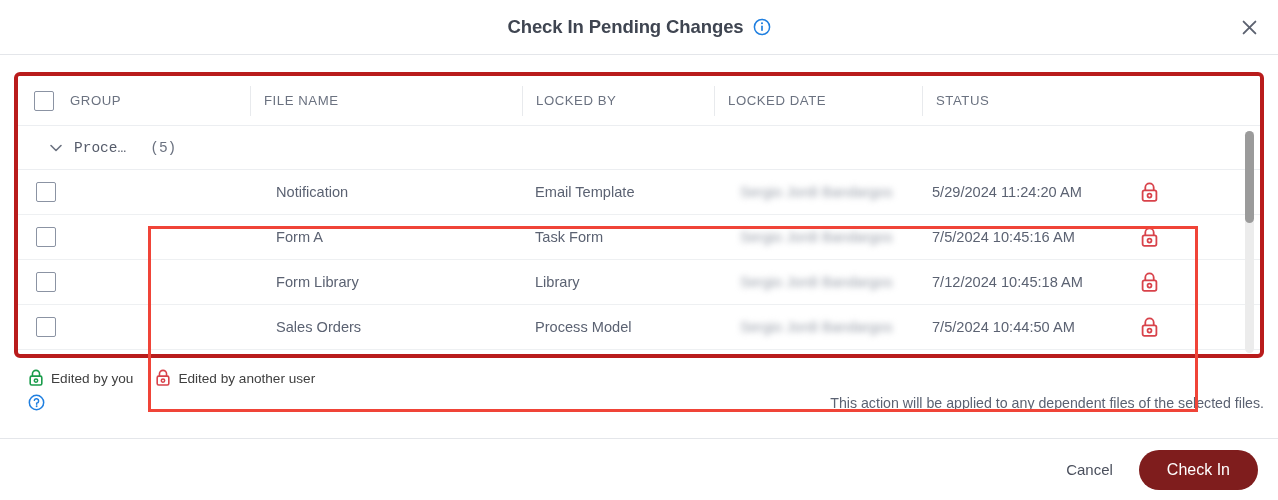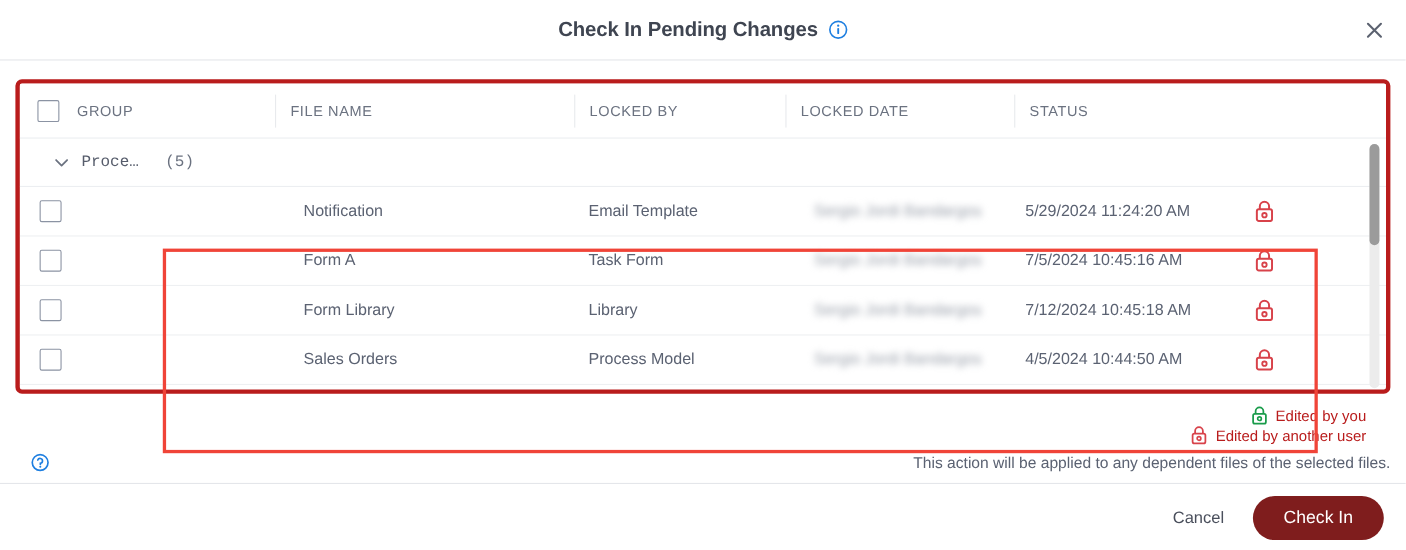--- a/index.html
+++ b/index.html
@@ -163,26 +163,25 @@
     position: absolute;
     left: 148px; top: 171px;
     width: 1050px; height: 186px;
     border: 3px solid #f04438;
     pointer-events: none;
     z-index: 5;
   }
 
   
   .legend {
-    display: flex; align-items: flex-end;
+    display: flex; align-items: center;
     gap: 0px;
     padding: 11px 0 0 14px;
     font-size: 13.6px;
-    color: #b91c1c;
-    flex-direction: column;
+    color: #404040;
   }
   .legend-item { display: flex; align-items: center; gap: 7px; margin-right: 22px; }
   .note {
     display: flex; align-items: center; gap: 24px;
     padding: 7px 0 0 14px;
     font-size: 14.2px;
     color: #5b6272;
     justify-content: space-between;
   }
 
@@ -334,21 +333,21 @@
       <div class="row">
         <div class="cell check col-check">
           <div class="chk"></div>
         </div>
         <div class="cell col-group"></div>
         <div class="cell name col-file">Sales Orders</div>
         <div class="cell col-type">Process Model</div>
         <div class="cell col-by">
           <span class="blurred">Sergio Jordi Bandargos</span>
         </div>
-        <div class="cell date col-date">4/5/2024 10:44:50 AM</div>
+        <div class="cell date col-date">7/5/2024 10:44:50 AM</div>
         <div class="cell status col-status">
           <span>
             <svg width="19" height="21" viewBox="0 0 19 21">
               <path d="M5.3 8.3 V5.6 a4.2 4.2 0 0 1 8.4 0 V8.3" fill="none" stroke="#d8424a" stroke-width="1.8"></path>
               <rect x="2.6" y="8.3" width="13.8" height="10.6" rx="1.8" fill="none" stroke="#d8424a" stroke-width="1.8"></rect>
               <circle cx="9.5" cy="13.6" r="2" fill="none" stroke="#d8424a" stroke-width="1.7"></circle>
             </svg>
           </span>
         </div>
       </div>

